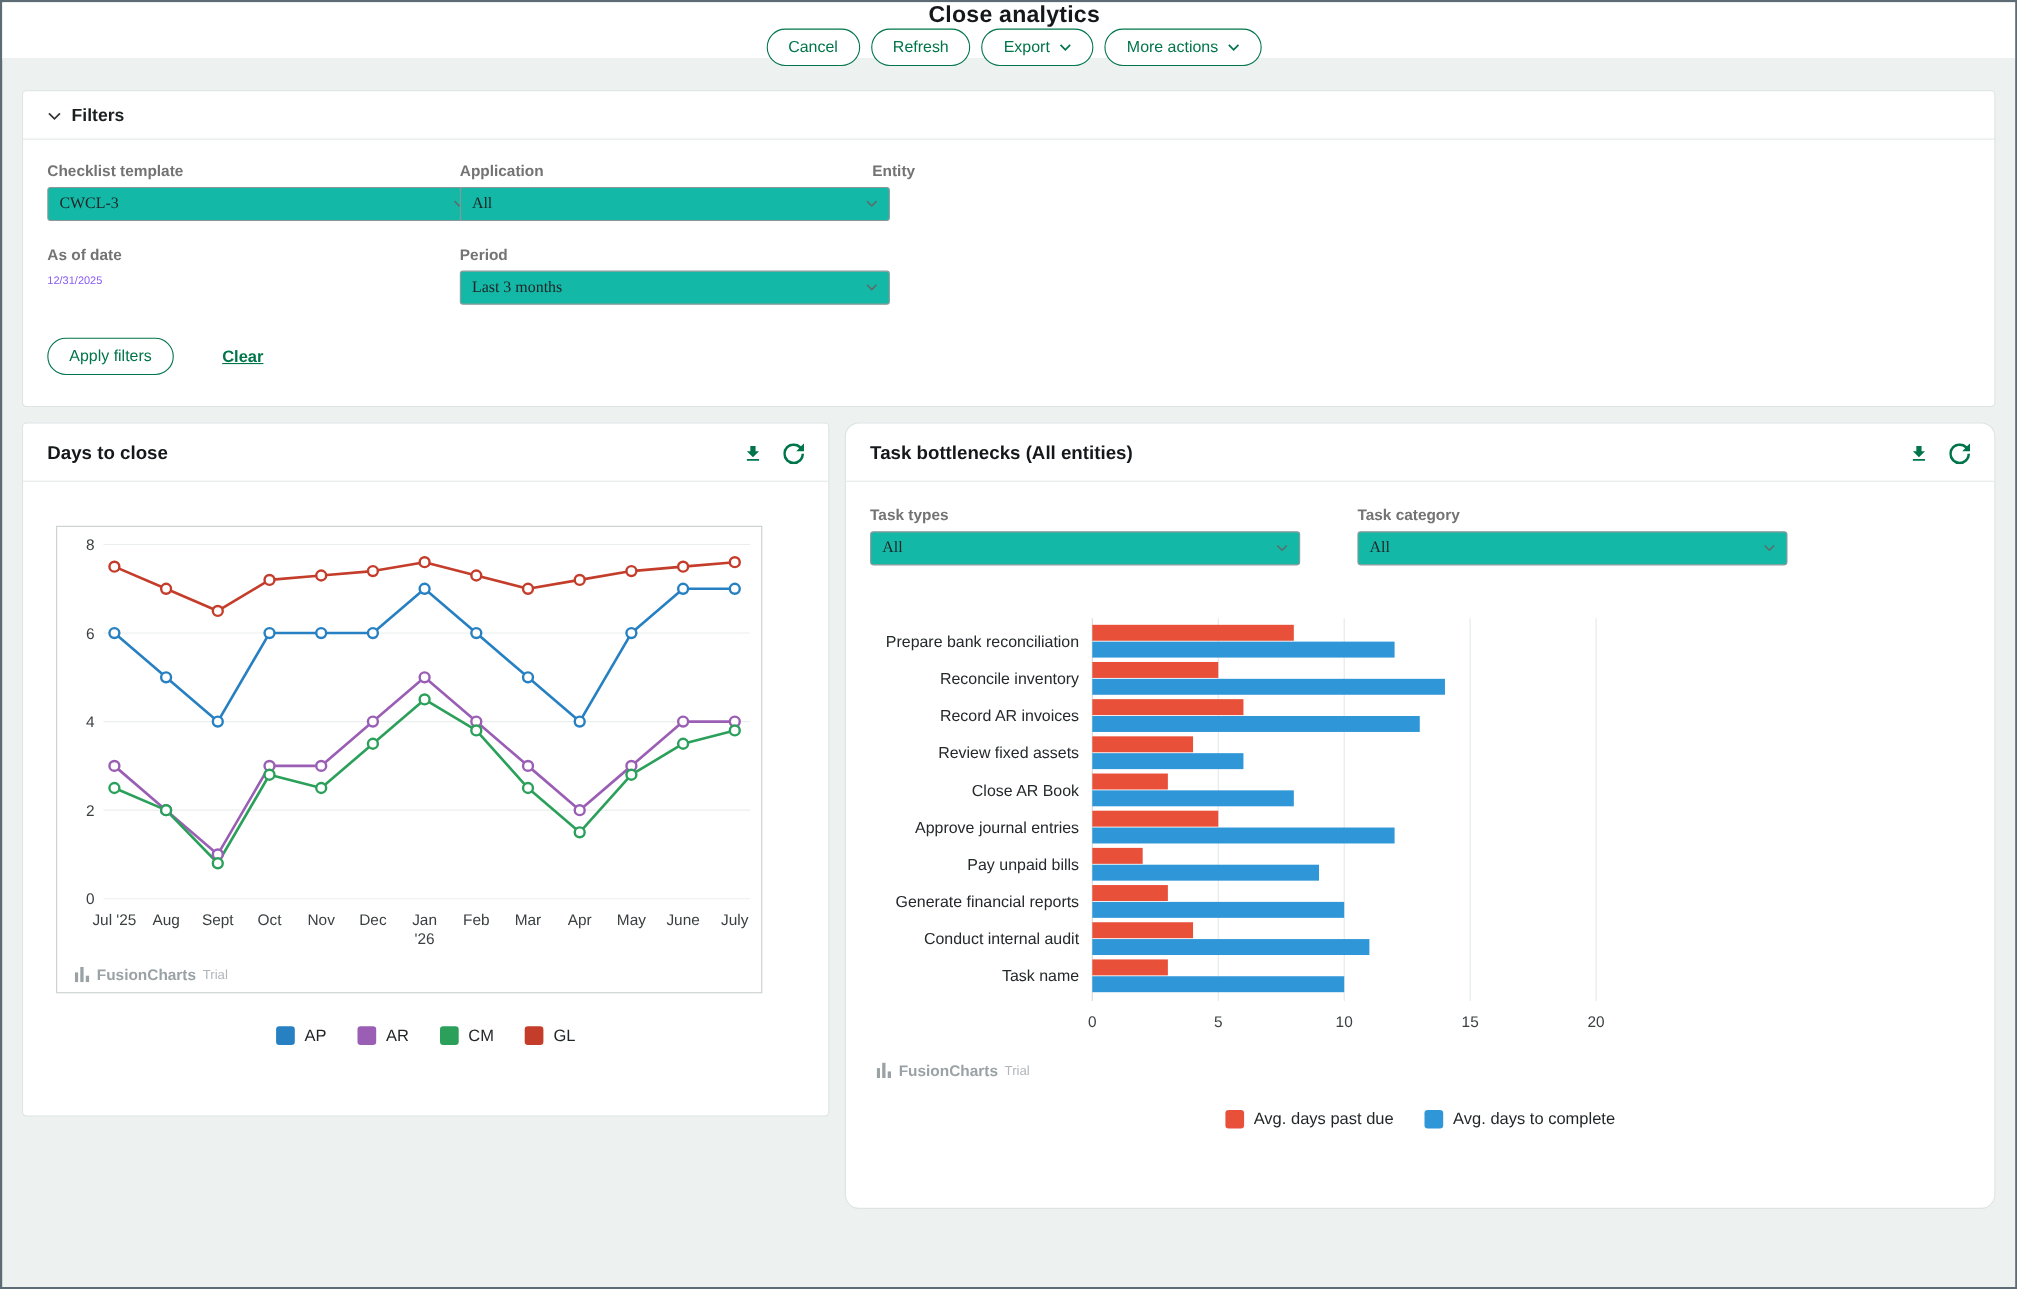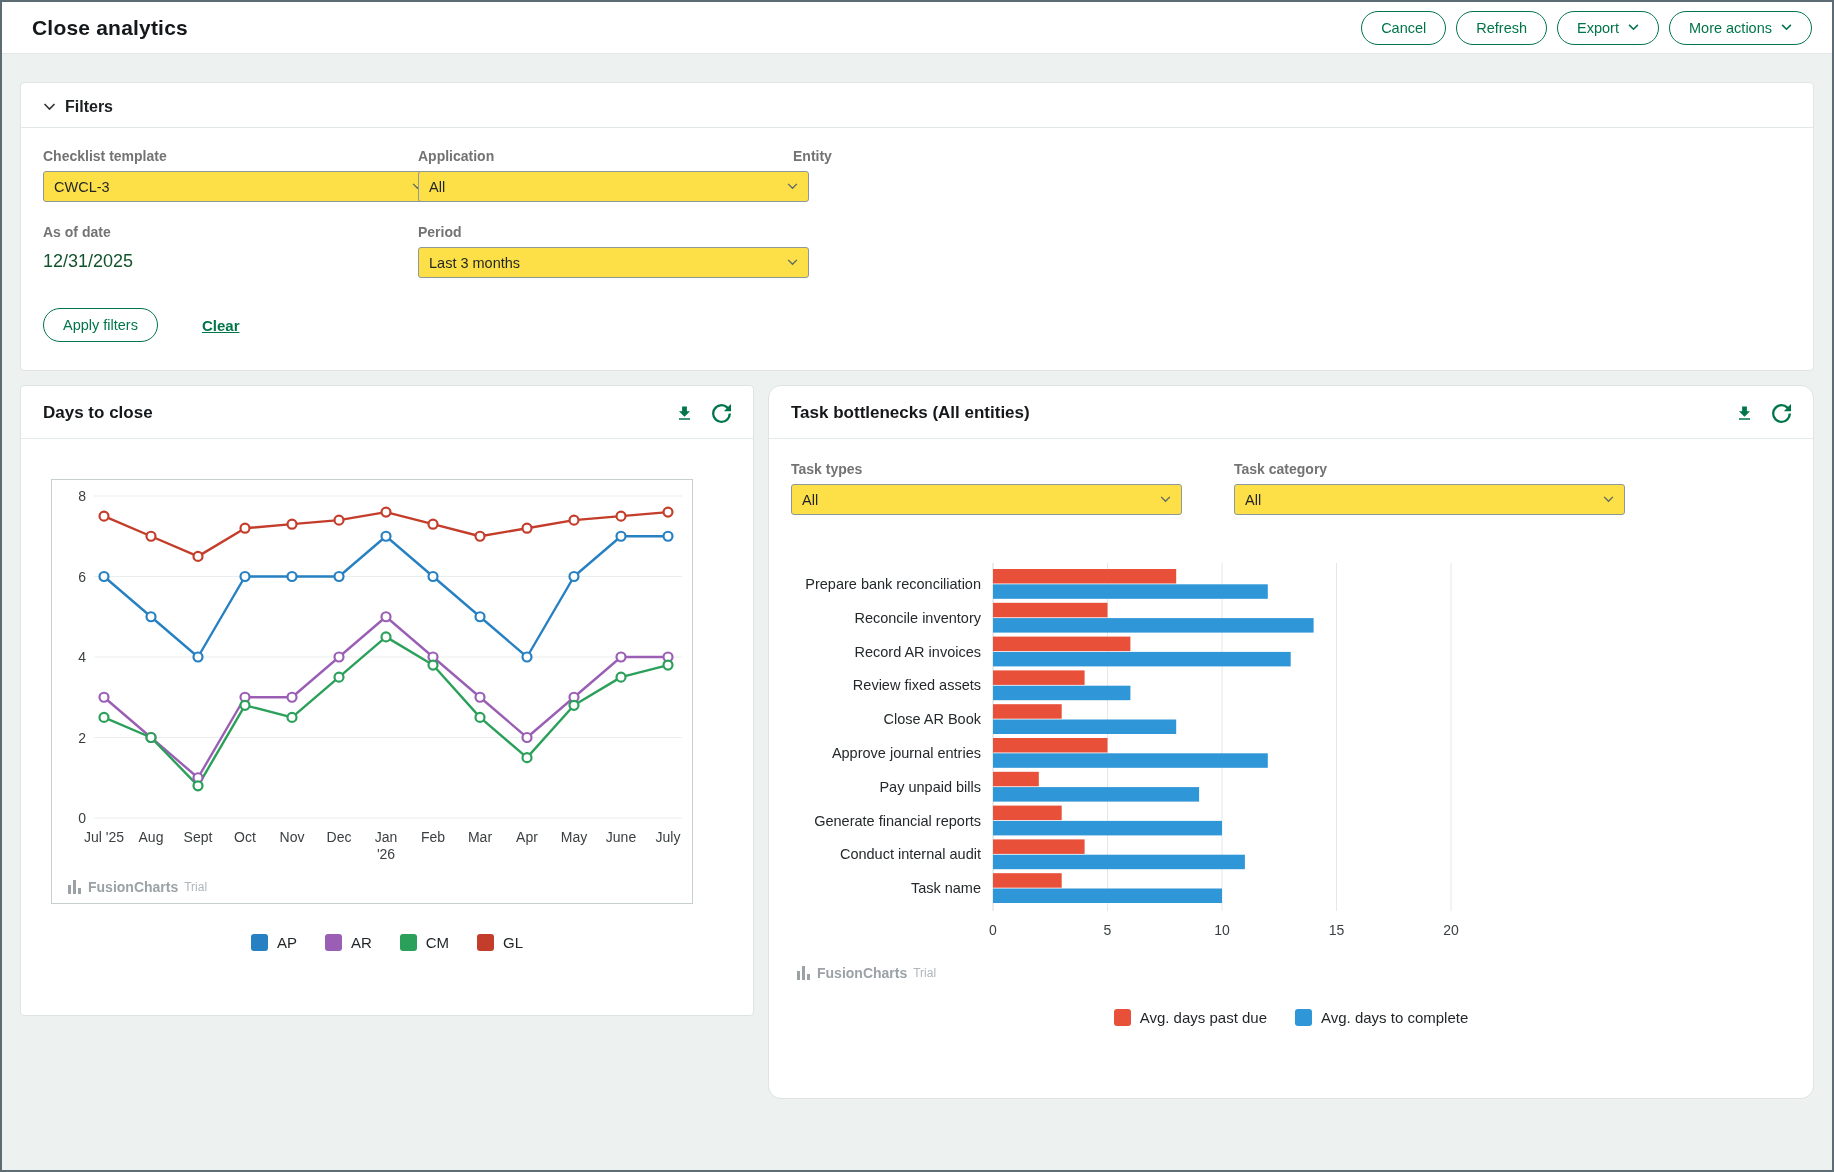--- a/index.html
+++ b/index.html
@@ -1,35 +1,35 @@
 <!DOCTYPE html>
 <html><head>
 <meta charset="utf-8">
 <style>
   * { box-sizing: border-box; }
   body { margin:0; background:#e9eeee; font-family:"Liberation Sans", sans-serif; color:#202527; }
   .page { width:1834px; height:1172px; border:2px solid #5d6b74; background:#edf2f1; overflow:hidden; }
 
   
-  .topbar { display:flex; align-items:center; justify-content:space-between; background:#fff; height:52px; padding:0 20px 0 30px; border-bottom:1px solid #e3e8e8; }
+  .topbar { display:flex; align-items:center; justify-content:space-between; background:#fff; height:52px; padding:0 20px 0 30px; border-bottom:1px solid #e3e8e8;flex-direction:column; }
   .topbar h1 { font-size:21px; margin:0; color:#14181a; letter-spacing:.2px; }
   .topbar-actions { display:flex; gap:10px; }
   .btn { display:inline-flex; align-items:center; gap:9px; height:34px; padding:0 19px; border:1px solid #00754a; border-radius:17px; background:#fff; color:#00754a; font-size:14.5px; font-family:inherit; cursor:pointer;text-align:right; }
 
   main { padding:28px 18px 18px; }
   .card { background:#fff; border:1px solid #dde4e3; border-radius:4px; }
 
   
   .filters-card { padding:14px 22px 28px; margin-bottom:14px; }
   .filters-head { display:inline-flex; align-items:center; gap:9px; font-size:16px; font-weight:700; color:#1b1f20; cursor:pointer; }
   .full-hr { border:none; border-top:1px solid #e2e7e7; margin:11px -22px 20px; }
   .filter-grid { display:grid; grid-template-columns:375px 375px 1fr; row-gap:22px; }
   .field label { display:block; font-size:14px; font-weight:700; color:#737373; margin-bottom:7px; }
-  .select { width:391px; height:31px; border:1px solid #8d9999; border-radius:3px; display:flex; align-items:center; justify-content:space-between; padding:0 10px; font-size:14.5px; background:#fde047; cursor:pointer; color:#1f2426; }
-  .static-value { font-size:18px; margin-top:11px; color:#14532d; }
+  .select { width:391px; height:31px; border:1px solid #8d9999; border-radius:3px; display:flex; align-items:center; justify-content:space-between; padding:0 10px; font-size:14.5px; background:#14b8a6; cursor:pointer; color:#1f2426;font-family:Liberation Serif, serif; }
+  .static-value { font-size:10px; margin-top:11px; color:#8b5cf6; }
   .filter-actions { display:flex; align-items:center; gap:44px; margin-top:30px; }
   .link-clear { color:#00754a; font-weight:700; font-size:15px; text-decoration:underline; cursor:pointer; }
 
   
   .cards-row { display:flex; gap:14px; align-items:flex-start; }
   .card-head { display:flex; align-items:center; justify-content:space-between; padding:17px 22px 15px; }
   .card-head h2 { font-size:17px; margin:0; color:#14181a; }
   .head-icons { display:flex; gap:18px; }
   .icon-btn { background:none; border:none; padding:0; cursor:pointer; line-height:0; }
   .card-hr { border:none; border-top:1px solid #e5eaea; margin:0; }

